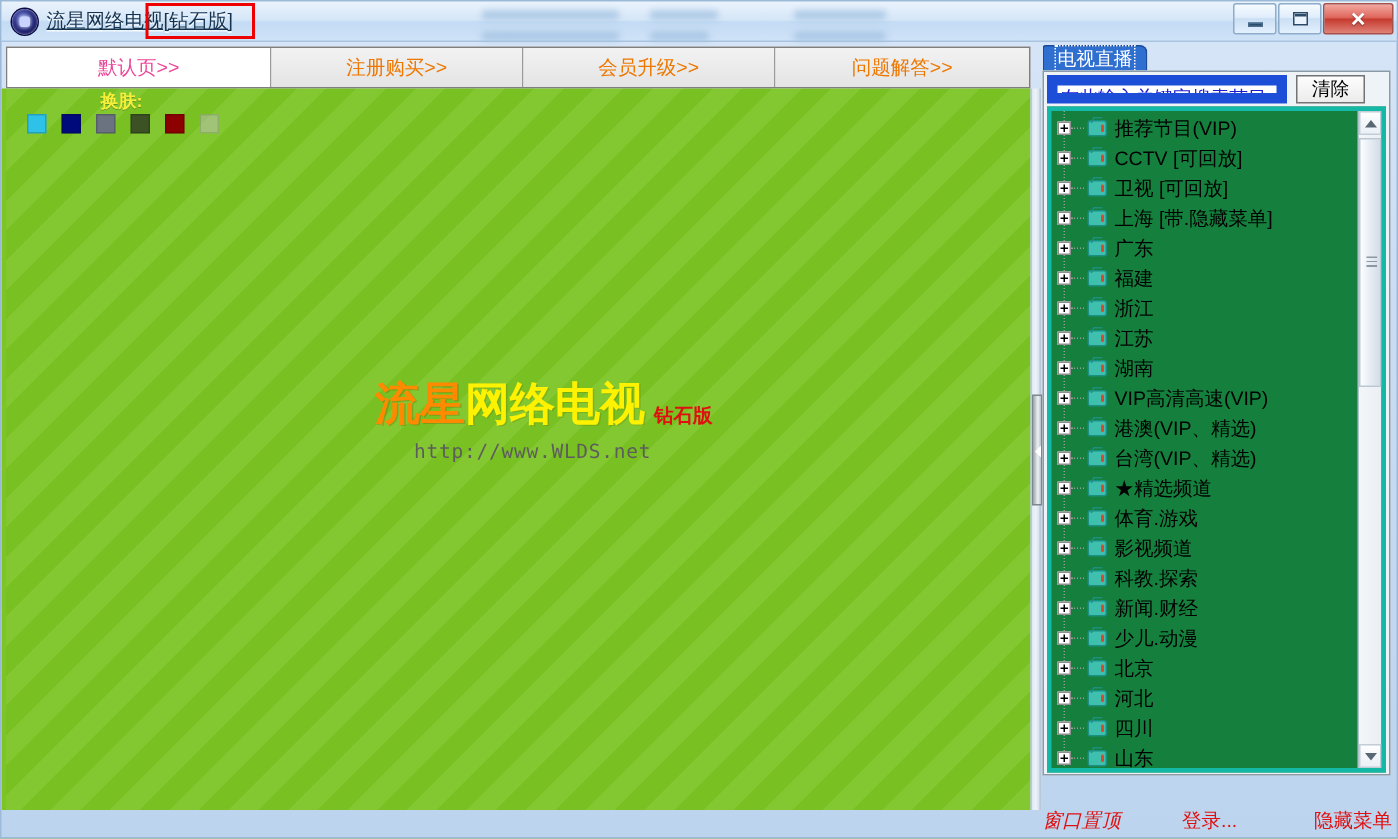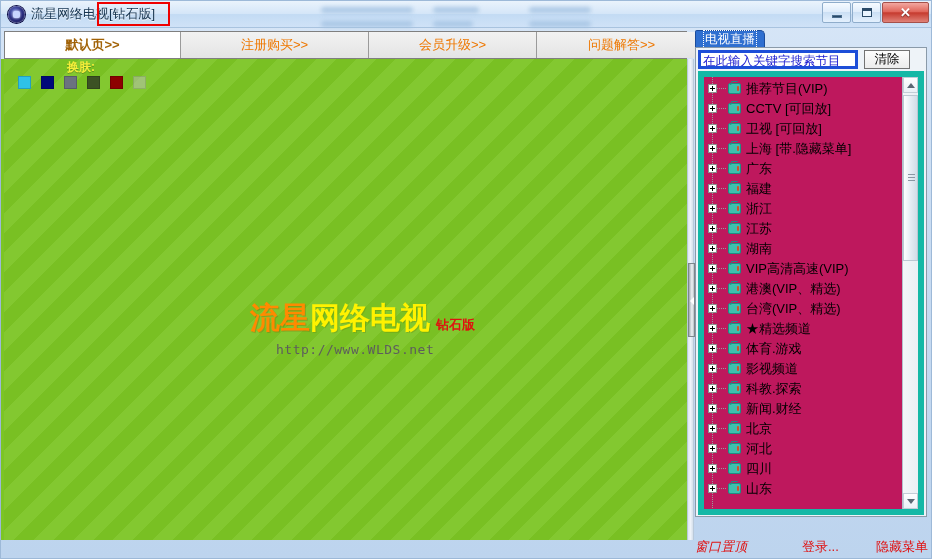--- a/index.html
+++ b/index.html
@@ -49,20 +49,21 @@
     background: #c8d4ff;
     box-shadow: 0 0 3px #ffffff;
   }
   .title-text {
     position: absolute;
     left: 30px; top: 4px;
     font-size: 13px;
     color: #15334f;
     white-space: nowrap;
     text-shadow: 0 1px 0 rgba(255,255,255,.8);
+    text-decoration: underline;
   }
 
   
   .title-annotation {
     position: absolute;
     left: 96px; top: 1px;
     width: 73px; height: 24px;
     border: 2px solid #ef0000;
     box-sizing: border-box;
     pointer-events: none;
@@ -140,25 +141,25 @@
     align-items: center;
     justify-content: center;
     font-size: 13px;
     box-sizing: border-box;
     border-right: 1px solid #9a9a9a;
     background: linear-gradient(to bottom, #f2f2f2 0%, #e4e4e4 100%);
     color: #ee7700;
   }
   .ltab.active {
     background: #ffffff;
-    color: #a16207;
-    font-weight: bold;
+    color: #ec4899;
+    font-weight: normal;
   }
   .ltab.w1 { width: 176px; }
-  .ltab.w2 { width: 188px; }
+  .ltab.w2 { width: 168px; }
   .ltab.w3 { width: 168px; }
   .ltab.w4 { width: 169px; border-right: none; }
 
   
   .content {
     position: absolute;
     left: 3px; top: 58px;
     width: 683px; height: 481px;
     box-sizing: border-box;
     background-color: #7cc524;
@@ -215,21 +216,20 @@
     line-height: 1;
     text-shadow: 1px 1px 0 rgba(120,60,0,.25);
   }
   .logo-b {
     font-size: 30px;
     font-weight: bold;
     color: #fff200;
     letter-spacing: 0px;
     line-height: 1;
     text-shadow: 1px 1px 0 rgba(100,110,0,.25);
-    margin-top: 48px;
   }
   .logo-edition {
     font-size: 13px;
     font-weight: bold;
     color: #e01010;
     margin-left: 6px;
     padding-bottom: 2px;
     line-height: 1;
   }
   .logo-url {
@@ -319,21 +319,21 @@
   .searchbar {
     position: absolute;
     left: 2px; top: 2px;
     width: 226px; height: 19px;
     display: flex;
     align-items: center;
   }
   .search-input {
     width: 160px; height: 19px;
     box-sizing: border-box;
-    border: 3px solid #1d4ed8;
+    border: 7px solid #1d4ed8;
     background: #ffffff;
     font-size: 12.5px;
     color: #1b1bd0;
     padding: 0 2px;
     line-height: 17px;
     white-space: nowrap;
     overflow: hidden;
     font-family: "Liberation Sans", sans-serif;
   }
   .clear-btn {
@@ -344,22 +344,22 @@
     background: linear-gradient(to bottom, #fdfdfd 0%, #ececec 100%);
     font-size: 12.5px;
     color: #000;
     display: flex; align-items: flex-end; justify-content: center;
   }
 
   .tree-wrap {
     position: absolute;
     left: 2px; top: 23px;
     width: 226px; height: 444px;
-    border: 6px solid #14b8a6;
-    background: #be185d;
+    border: 3px solid #14b8a6;
+    background: #15803d;
     box-sizing: border-box;
     overflow: hidden;
   }
   .tree-list {
     position: absolute;
     left: 0; top: 0;
     width: 209px;
     padding-top: 1px;
   }
   .tree-item {
@@ -484,21 +484,21 @@
     width: 234px; height: 20px;
     display: flex;
     align-items: center;
   }
   .status-link {
     font-size: 13px;
     color: #e01010;
     white-space: nowrap;
   }
   .sl-1 { position: absolute; left: 0px; font-style: italic; }
-  .sl-2 { position: absolute; left: 107px; }
+  .sl-2 { position: absolute; left: 93px; }
   .sl-3 { position: absolute; right: 1px; }
 
   
   .left-edge {
     position: absolute;
     left: 0px; top: 58px;
     width: 3px; height: 481px;
     background: #7cc524;
   }
 </style>
@@ -705,20 +705,26 @@
             <div class="tree-item">
               <span class="expander"></span>
               <span class="dots"></span>
               <span class="tv-icon"></span>
               <span class="tree-label">新闻.财经</span>
             </div>
             <div class="tree-item">
               <span class="expander"></span>
               <span class="dots"></span>
               <span class="tv-icon"></span>
+              <span class="tree-label">少儿.动漫</span>
+            </div>
+            <div class="tree-item">
+              <span class="expander"></span>
+              <span class="dots"></span>
+              <span class="tv-icon"></span>
               <span class="tree-label">北京</span>
             </div>
             <div class="tree-item">
               <span class="expander"></span>
               <span class="dots"></span>
               <span class="tv-icon"></span>
               <span class="tree-label">河北</span>
             </div>
             <div class="tree-item">
               <span class="expander"></span>

